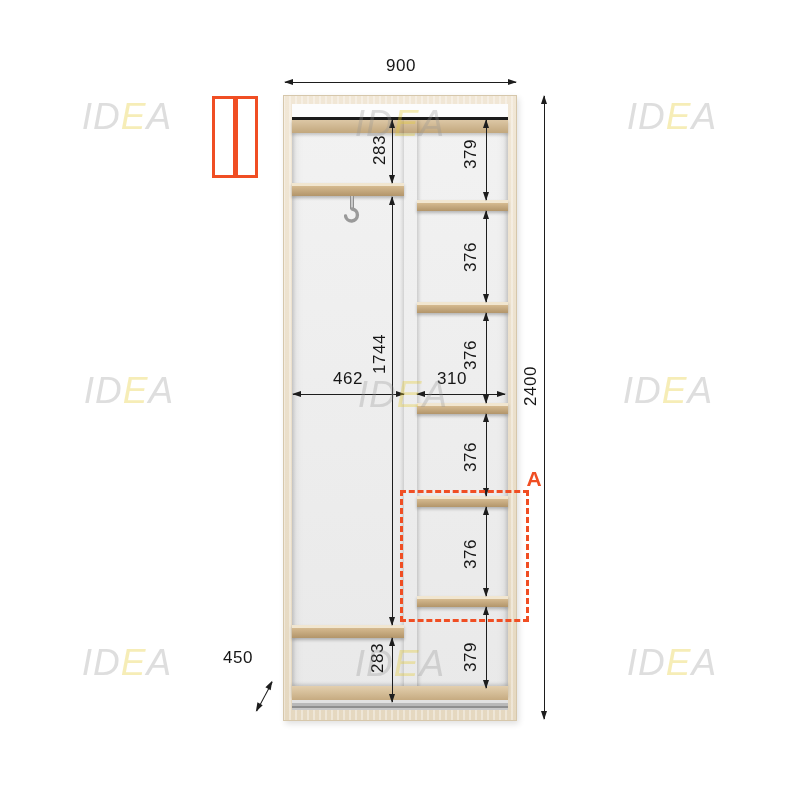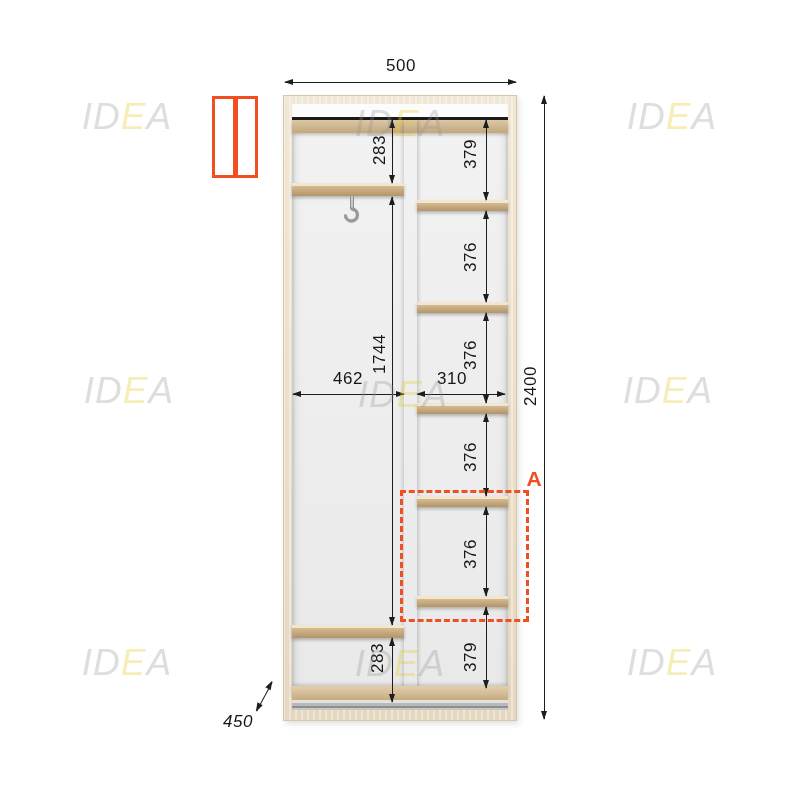--- a/index.html
+++ b/index.html
@@ -170,23 +170,23 @@
   <div class="dv a-top a-bot" style="left:486px; top:313px; height:90px;"></div>
   <div class="dv a-top a-bot" style="left:486px; top:414px; height:82px;"></div>
   <div class="dv a-top a-bot" style="left:486px; top:507px; height:89px;"></div>
   <div class="dv a-top a-bot" style="left:486px; top:607px; height:81px;"></div>
 
   <div class="dh a-left a-right" style="left:293px; top:394px; width:111px;"></div>
   <div class="dh a-left a-right" style="left:417px; top:394px; width:88px;"></div>
 
   <div class="dh a-left a-right" style="left:248px; top:696px; width:33px; transform:rotate(-62deg);"></div>
 
-  <span class="dlabel" style="left:401px; top:66px;">500</span>
+  <span class="dlabel" style="left:401px; top:66px;">900</span>
   <span class="dlabel rot" style="left:531px; top:386px;">2400</span>
-  <span class="dlabel" style="left:238px; top:722px;font-style:italic;">450</span>
+  <span class="dlabel" style="left:238px; top:658px;">450</span>
 
   <span class="dlabel rot" style="left:380px; top:150px;">283</span>
   <span class="dlabel rot" style="left:380px; top:354px;">1744</span>
   <span class="dlabel rot" style="left:378px; top:658px;">283</span>
 
   <span class="dlabel" style="left:348px; top:379px;">462</span>
   <span class="dlabel" style="left:452px; top:379px;">310</span>
 
   <span class="dlabel rot" style="left:471px; top:154px;">379</span>
   <span class="dlabel rot" style="left:471px; top:257px;">376</span>

